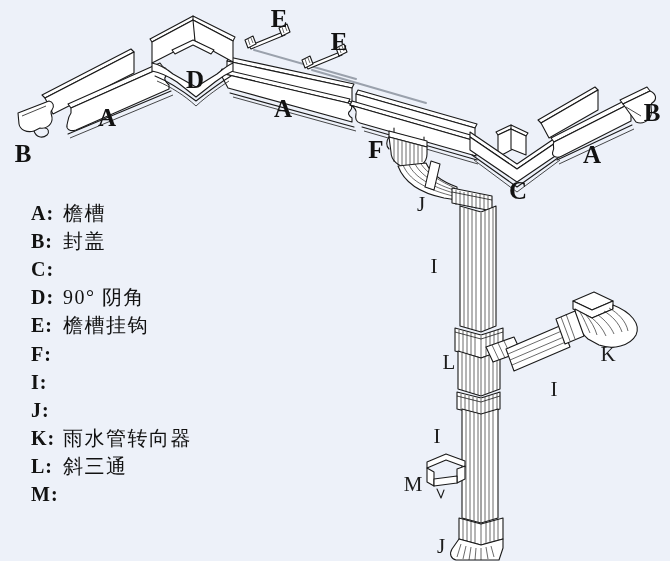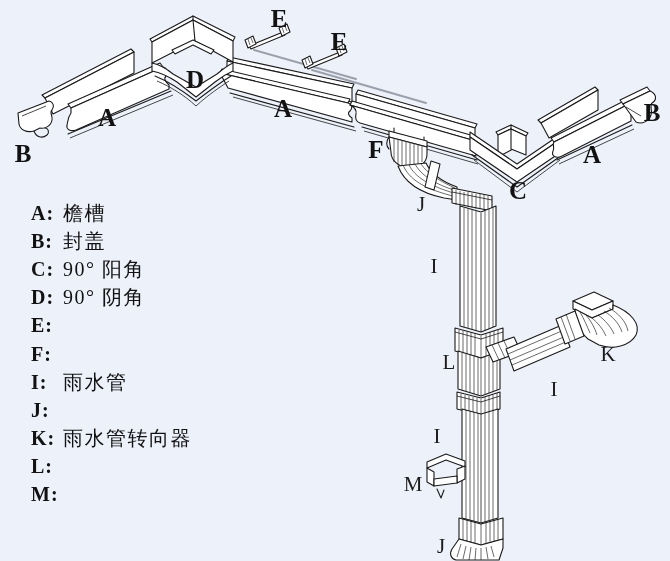--- a/index.html
+++ b/index.html
@@ -225,44 +225,44 @@
     <div class="legend-row">
         <span class="legend-key">A:</span>
         <span class="legend-label">檐槽</span>
       </div>
     <div class="legend-row">
         <span class="legend-key">B:</span>
         <span class="legend-label">封盖</span>
       </div>
     <div class="legend-row">
         <span class="legend-key">C:</span>
-        <span class="legend-label">90° 阳角</span>
       </div>
     <div class="legend-row">
         <span class="legend-key">D:</span>
         <span class="legend-label">90° 阴角</span>
       </div>
     <div class="legend-row">
         <span class="legend-key">E:</span>
+        <span class="legend-label">檐槽挂钩</span>
       </div>
     <div class="legend-row">
         <span class="legend-key">F:</span>
       </div>
     <div class="legend-row">
         <span class="legend-key">I:</span>
-        <span class="legend-label">雨水管</span>
       </div>
     <div class="legend-row">
         <span class="legend-key">J:</span>
       </div>
     <div class="legend-row">
         <span class="legend-key">K:</span>
         <span class="legend-label">雨水管转向器</span>
       </div>
     <div class="legend-row">
         <span class="legend-key">L:</span>
+        <span class="legend-label">斜三通</span>
       </div>
     <div class="legend-row">
         <span class="legend-key">M:</span>
       </div>
   </div>
 
 </div>
 
 </body></html>

